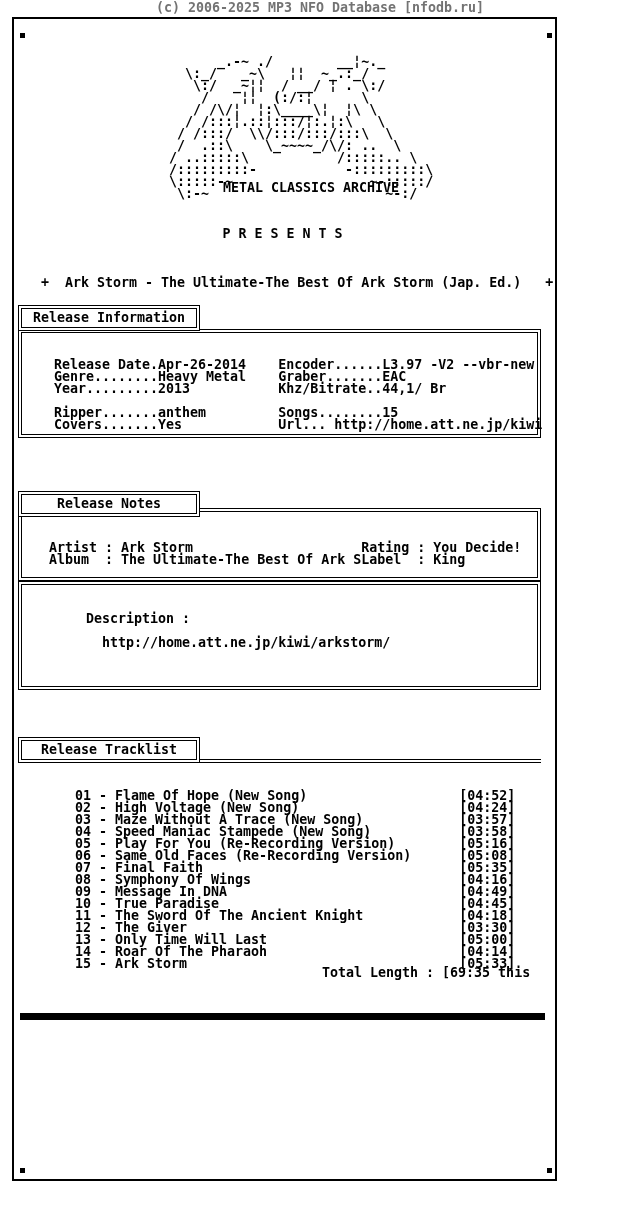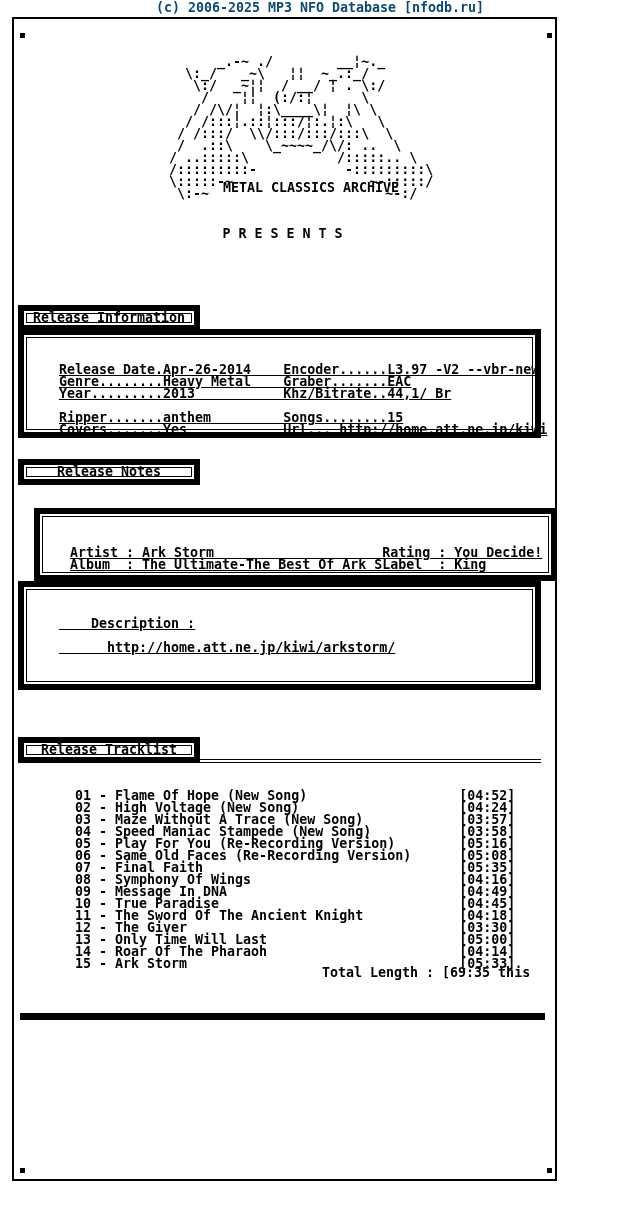--- a/index.html
+++ b/index.html
@@ -9,35 +9,35 @@
     font-weight:700;font-size:13.3px;line-height:12px;color:#000;
   }
   pre{margin:16px;font:inherit;white-space:pre;}
   .abs{position:absolute;}
   
   #banner{top:2px;left:0;width:640px;text-align:center;}
   
   #frame{left:12px;top:17px;width:541px;height:1160px;border:2px solid #000;}
   .sq{position:absolute;width:5px;height:5px;background:#000;}
   
-  .dbox{position:absolute;border:6px solid #000000;padding:2px;box-sizing:border-box;background:#fff;}
+  .dbox{position:absolute;border:1px solid #000000;padding:2px;box-sizing:border-box;background:#fff;}
   .dbox-inner{border:1px solid #000;width:100%;height:100%;box-sizing:border-box;position:relative;}
   .tab{z-index:3;}
   .tab .dbox-inner{display:flex;align-items:center;justify-content:center;}
   .box{z-index:1;}
-  .box pre{position:absolute;text-decoration:underline;}
+  .box pre{position:absolute;}
   
   #track-rule{position:absolute;left:4px;top:740px;width:523px;height:2px;
     border-top:1px solid #000;border-bottom:1px solid #000;}
   #divider-bar{position:absolute;left:6px;top:994px;width:525px;height:7px;background:#000;}
 </style>
 </head>
 <body>
 
-<div id="banner" class="abs" style="color: #0c4a6e;">(c) 2006-2025 MP3 NFO Database [nfodb.ru]</div>
+<div id="banner" class="abs" style="color: #737373;">(c) 2006-2025 MP3 NFO Database [nfodb.ru]</div>
 
 <div id="frame" class="abs">
 
   <div class="sq" style="left:6px;top:14px;"></div>
   <div class="sq" style="left:533px;top:14px;"></div>
   <div class="sq" style="left:6px;top:1149px;"></div>
   <div class="sq" style="left:533px;top:1149px;"></div>
 
   <pre class="abs" style="left:139px;top:21px;">      _.-~ ./        __¦~._
   \:_/   _~\   ¦¦  ~_.:_/
@@ -48,43 +48,44 @@
  / /:::/  \\/:::/:::/:::\  \
  /  .::\    \_~~~~_/\/: ..  \
 / ..:::::\           /:::::.. \
 /:::::::::-           -:::::::::\
 \:::::-~                 ~-:::::/
  \:-~                      ~-:/</pre>
   <div class="abs" style="left:179px;top:163px;padding-left:30px;">METAL CLASSICS ARCHIVE</div>
 
   <div class="abs" style="left:0;top:209px;width:537px;text-align:center;">P R E S E N T S</div>
 
+  <pre class="abs" style="left:11px;top:242px;">+  Ark Storm - The Ultimate-The Best Of Ark Storm (Jap. Ed.)   +</pre>
 
   <div class="dbox tab" style="left:4px;top:286px;width:182px;height:26px;">
     <div class="dbox-inner">
         <span>Release Information</span>
       </div>
   </div>
   <div class="dbox box" style="left:4px;top:310px;width:523px;height:109px;">
     <div class="dbox-inner">
       <pre style="left:16px;top:10px;">Release Date.Apr-26-2014    Encoder......L3.97 -V2 --vbr-new
 Genre........Heavy Metal    Graber.......EAC
 Year.........2013           Khz/Bitrate..44,1/ Br
 
 Ripper.......anthem         Songs........15
 Covers.......Yes            Url... http://home.att.ne.jp/kiwi</pre>
     </div>
   </div>
 
-  <div class="dbox tab" style="left:4px;top:440px;width:182px;height:26px;">
+  <div class="dbox tab" style="left:4px;top:472px;width:182px;height:26px;">
     <div class="dbox-inner">
         <span>Release Notes</span>
       </div>
   </div>
-  <div class="dbox box" style="left:20px;top:489px;width:523px;height:73px;">
+  <div class="dbox box" style="left:4px;top:489px;width:523px;height:73px;">
     <div class="dbox-inner">
       <pre style="left:11px;top:14px;">Artist : Ark Storm                     Rating : You Decide!
 Album  : The Ultimate-The Best Of Ark SLabel  : King</pre>
     </div>
   </div>
   <div class="dbox box" style="left:4px;top:562px;width:523px;height:109px;">
     <div class="dbox-inner">
       <pre style="left:16px;top:12px;">    Description :
 
       http://home.att.ne.jp/kiwi/arkstorm/</pre>

